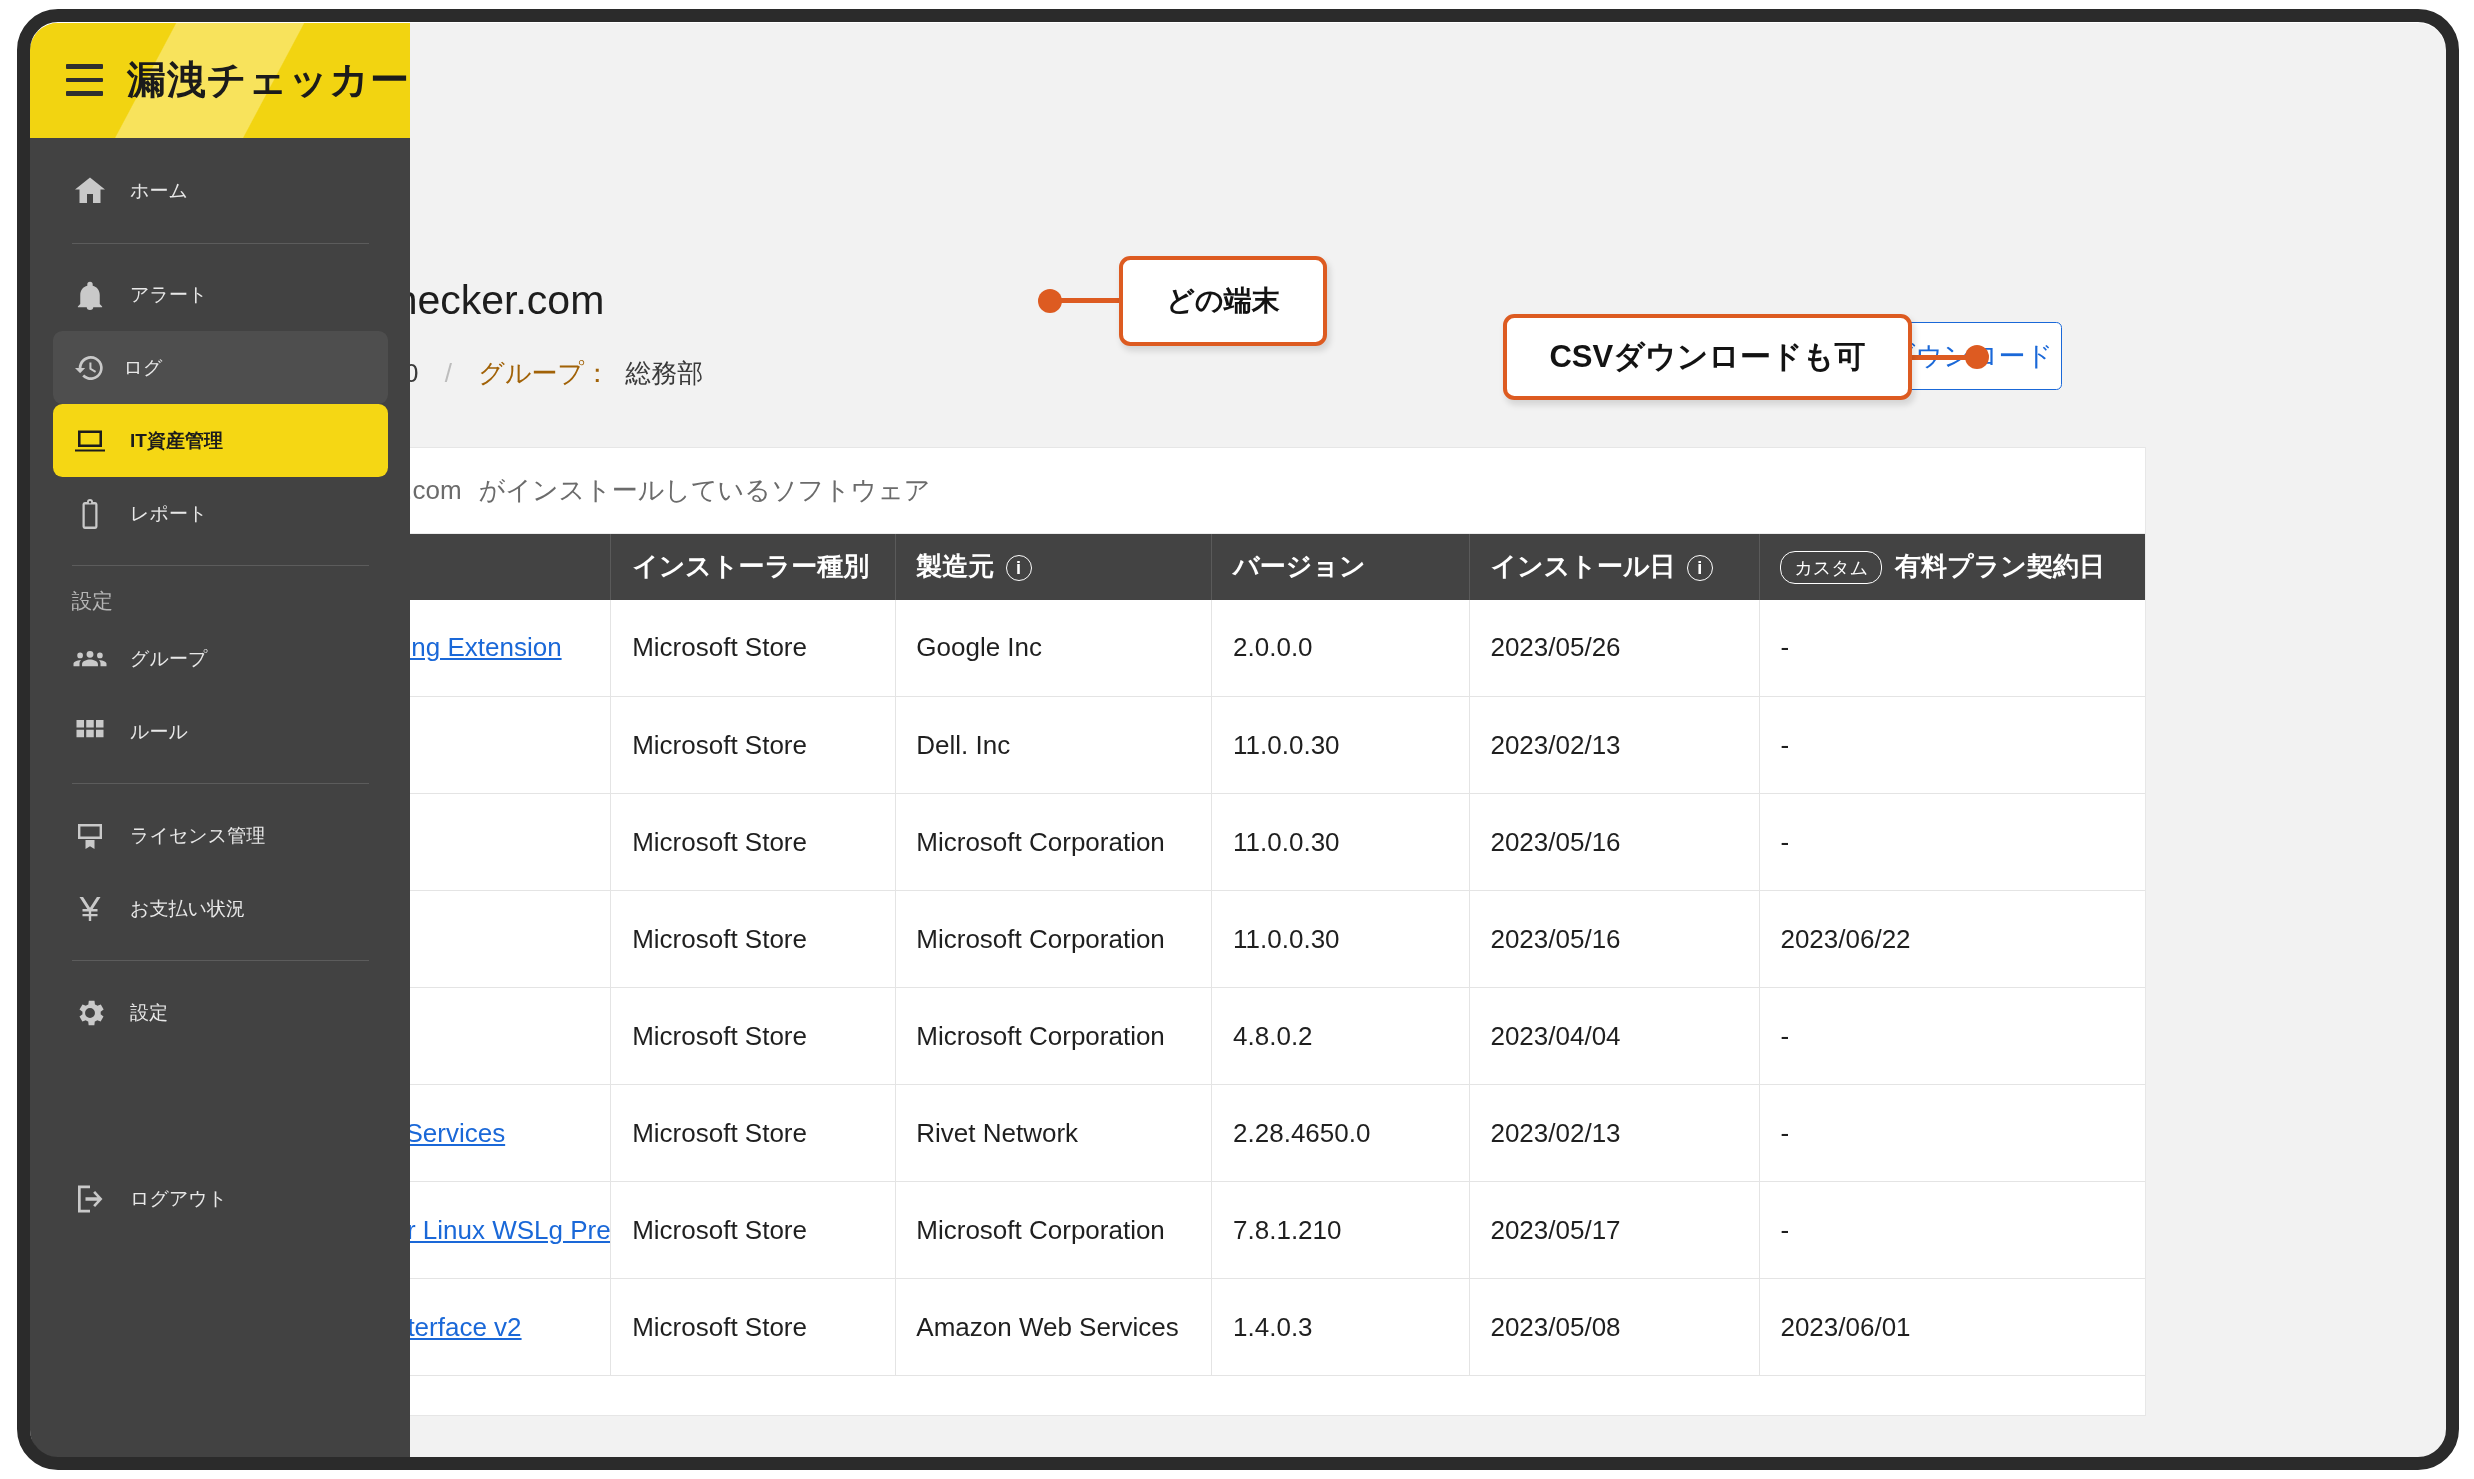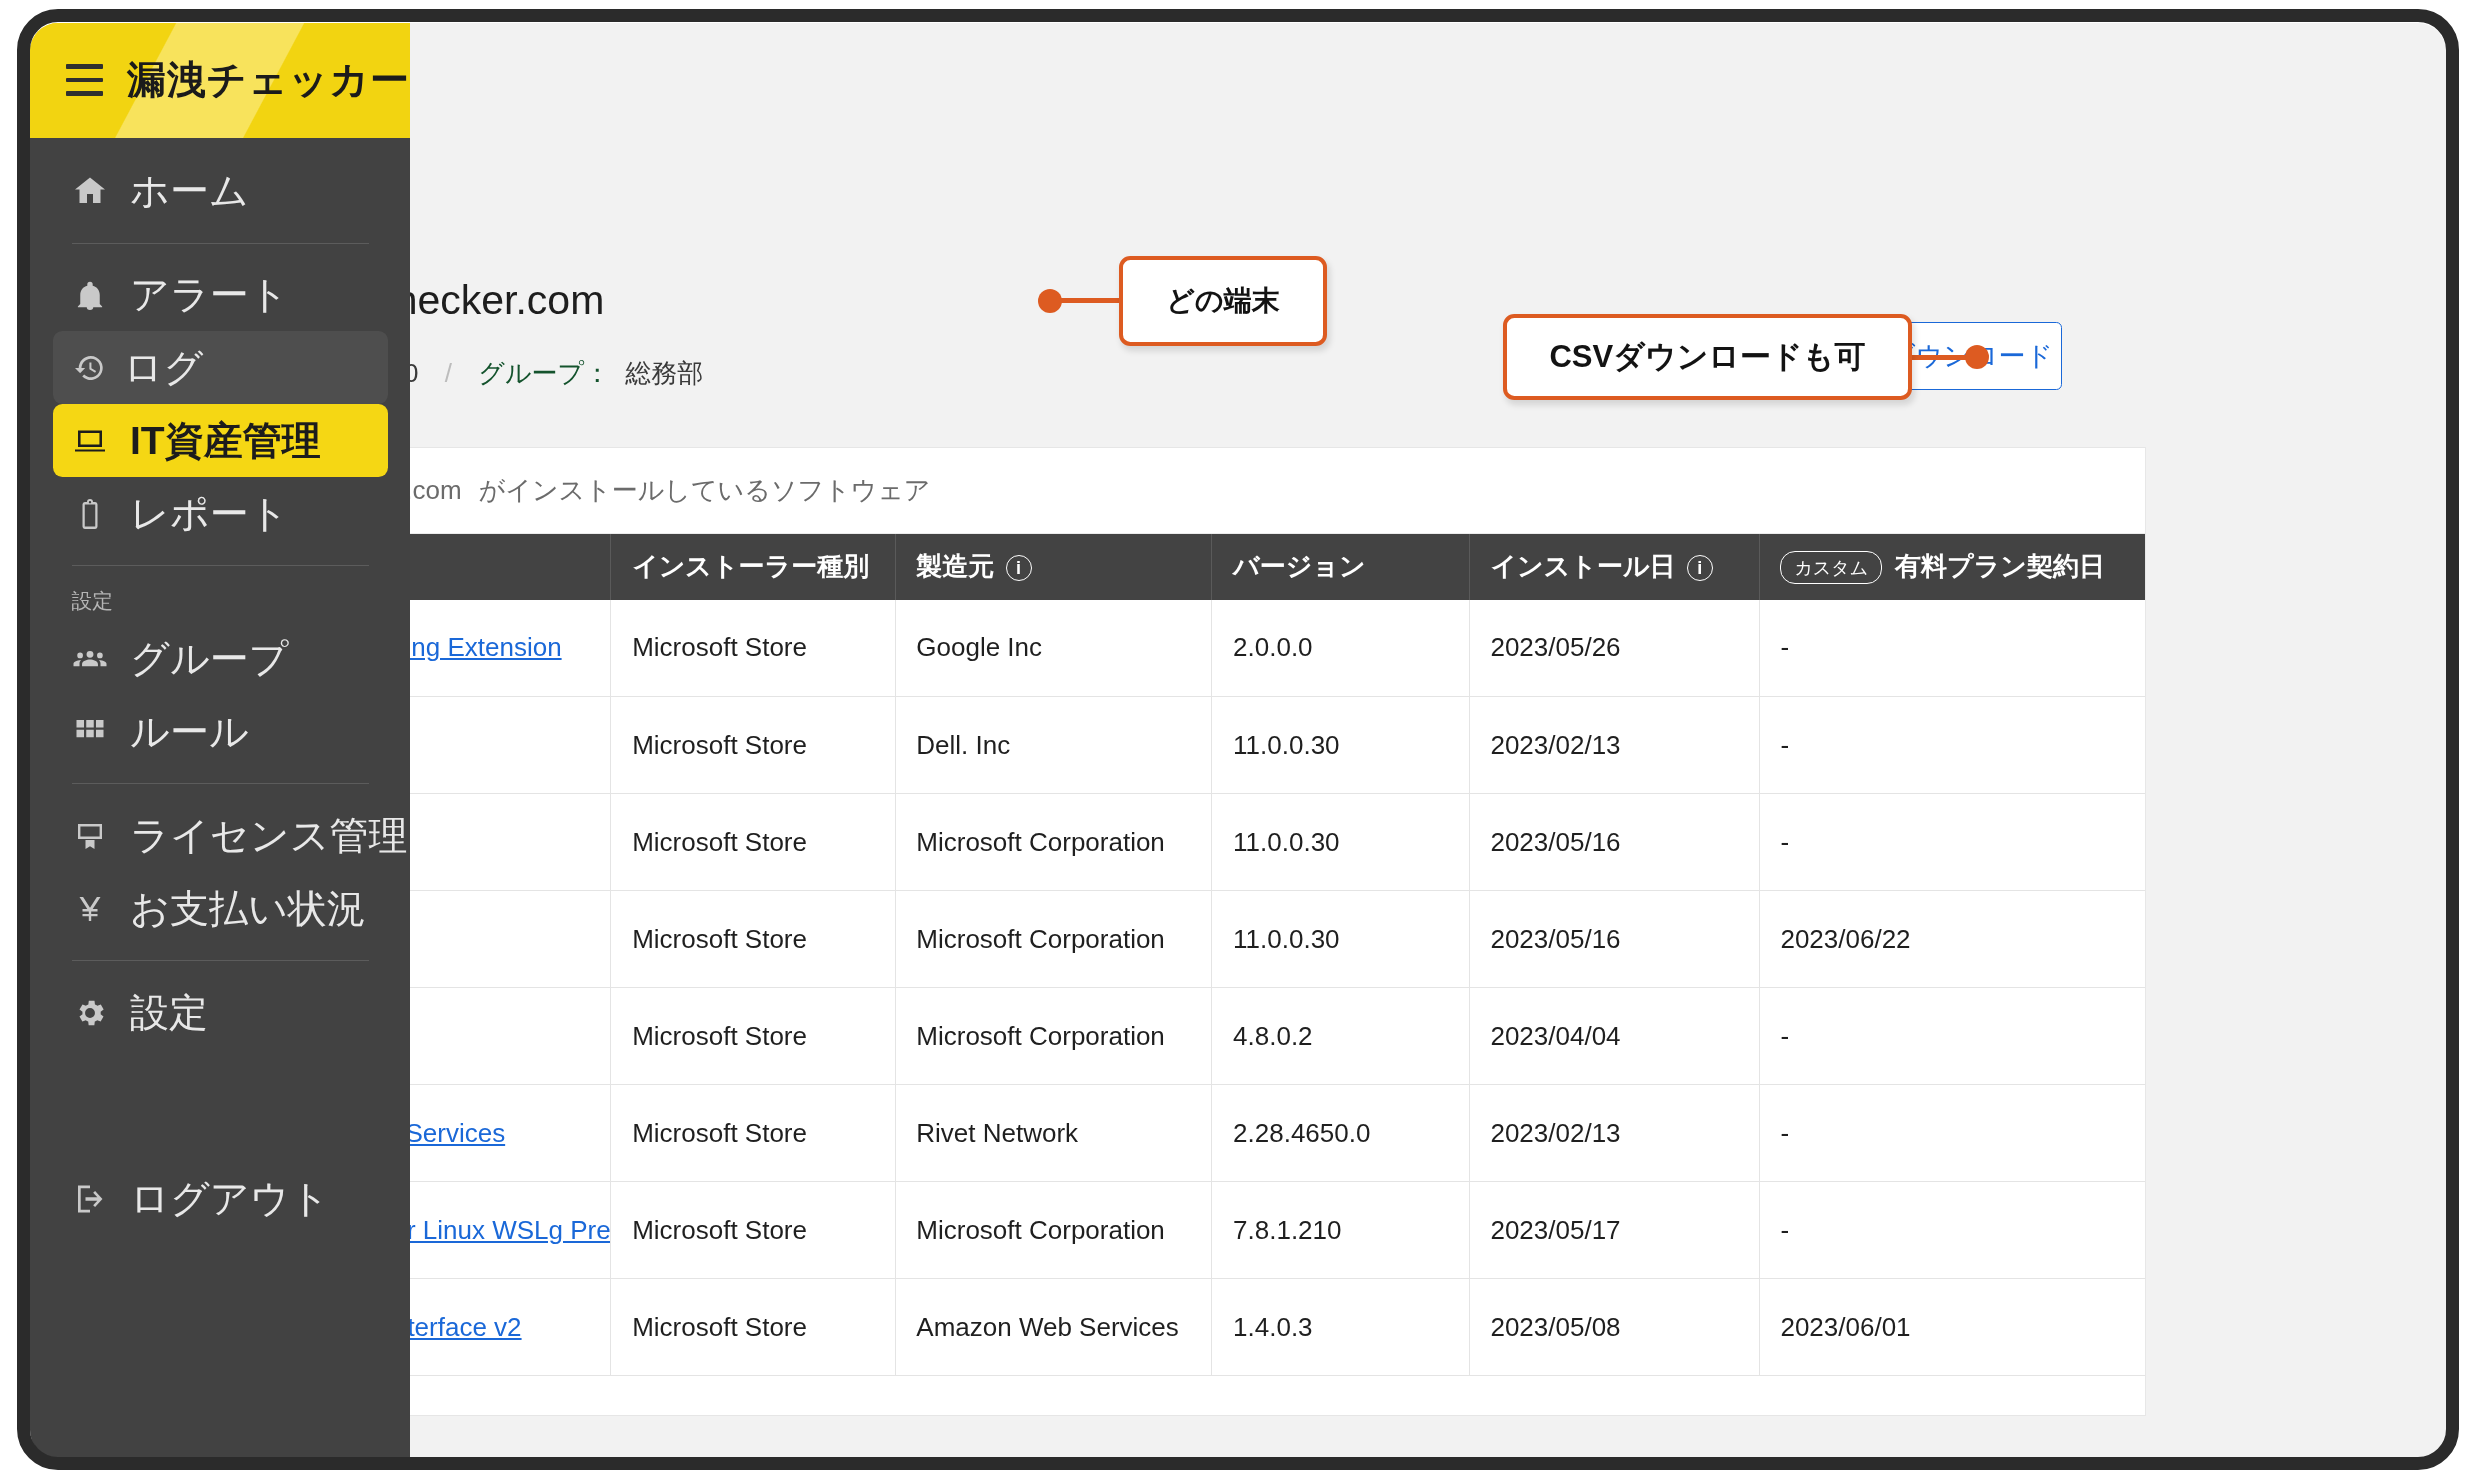--- a/index.html
+++ b/index.html
@@ -92,21 +92,21 @@
     left: 0; top: 115px;
     width: 380px; height: 1320px;
     background: #424242;
     padding: 17px 22.5px 0 22.5px;
     z-index: 4;
   }
   .nav-item {
     display: flex; align-items: center; gap: 22.5px;
     height: 73px; padding: 0 19px;
     border-radius: 9.4px;
-    color: #e8e8e8; font-size: 39px;
+    color: #e8e8e8; font-size: 19px;
     cursor: pointer; white-space: nowrap;
   }
   .nav-item.hover { background: #4e4e4e; gap: 16px; }
   .nav-item.active { background: #f5d714; color: #1c1c1c; font-weight: 700; }
   .nav-icon { width: 36px; height: 36px; flex: 0 0 36px; display:flex;
               align-items:center; justify-content:center; }
   .nav-icon svg { width: 100%; height: 100%; fill: #c9c9c9; }
   .nav-item.active .nav-icon svg { fill: #1c1c1c; }
   .nav-sep { height: 0.9px; background: #5c5c5c; margin: 15px 19px; }
   .nav-caption { color: #b5b5b5; font-size: 20.7px; padding: 5.6px 19px 7.5px 19px; }
@@ -123,21 +123,21 @@
   .back-link { position:absolute; left: 86px; top: 195px;
     color:#1a68d8; font-size: 26px; display:flex; align-items:center; gap:11.3px;
     cursor:pointer; z-index: 3; }
   .chev { font-size: 24.4px; line-height: 1; }
 
   .page-title { position:absolute; left: 86px; top: 254px;
     font-size: 41px; color:#1e1e1e; white-space:nowrap; z-index:3; }
   .page-sub { position:absolute; left: 86px; top: 333px;
     font-size: 26px; color:#3a3a3a; display:flex; align-items:center; gap: 15px;
     white-space:nowrap; z-index:3; }
-  .page-sub .lbl { color:#14532d; }
+  .page-sub .lbl { color:#a16207; }
   .page-sub .divider { color:#bdbdbd; padding: 0 11.3px; }
 
   
   .csv-btn {
     position:absolute; left: 1754px; top: 299px;
     width: 278px; height: 68px;
     border: 1.9px solid #1a68d8; border-radius: 5.6px;
     background:#ffffff; color:#1a68d8; font-size: 27px;
     display:flex; align-items:center; justify-content:center; gap: 15px;
     cursor:pointer; z-index:3;

